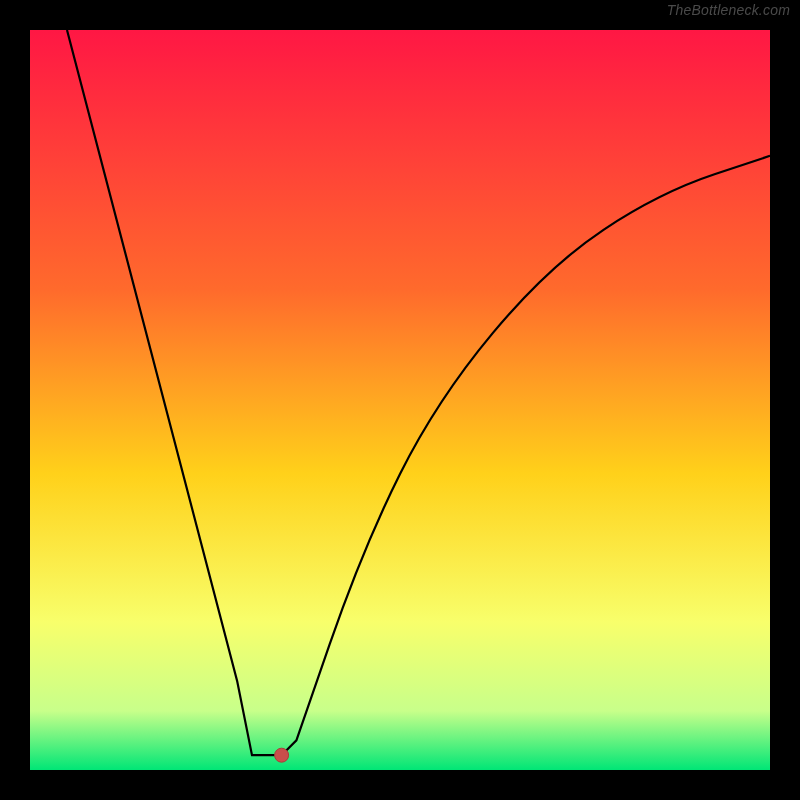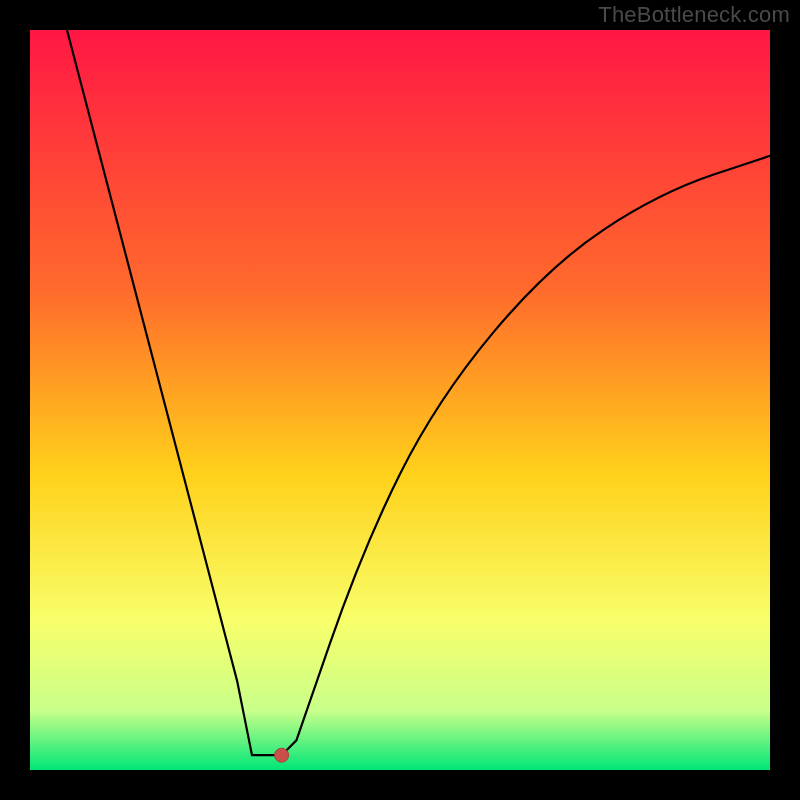--- a/index.html
+++ b/index.html
@@ -15,24 +15,25 @@
     position: relative;
     width: 800px;
     height: 800px;
     background: #000;
   }
   .watermark {
     position: absolute;
     top: 2px;
     right: 10px;
     color: #4a4a4a;
-    font-size: 22px;
+    font-size: 14px;
     font-weight: 400;
     letter-spacing: 0.2px;
     z-index: 3;
+    font-style: italic;
   }
   svg {
     position: absolute;
     left: 0;
     top: 0;
   }
 </style>
 </head>
 <body>
 

